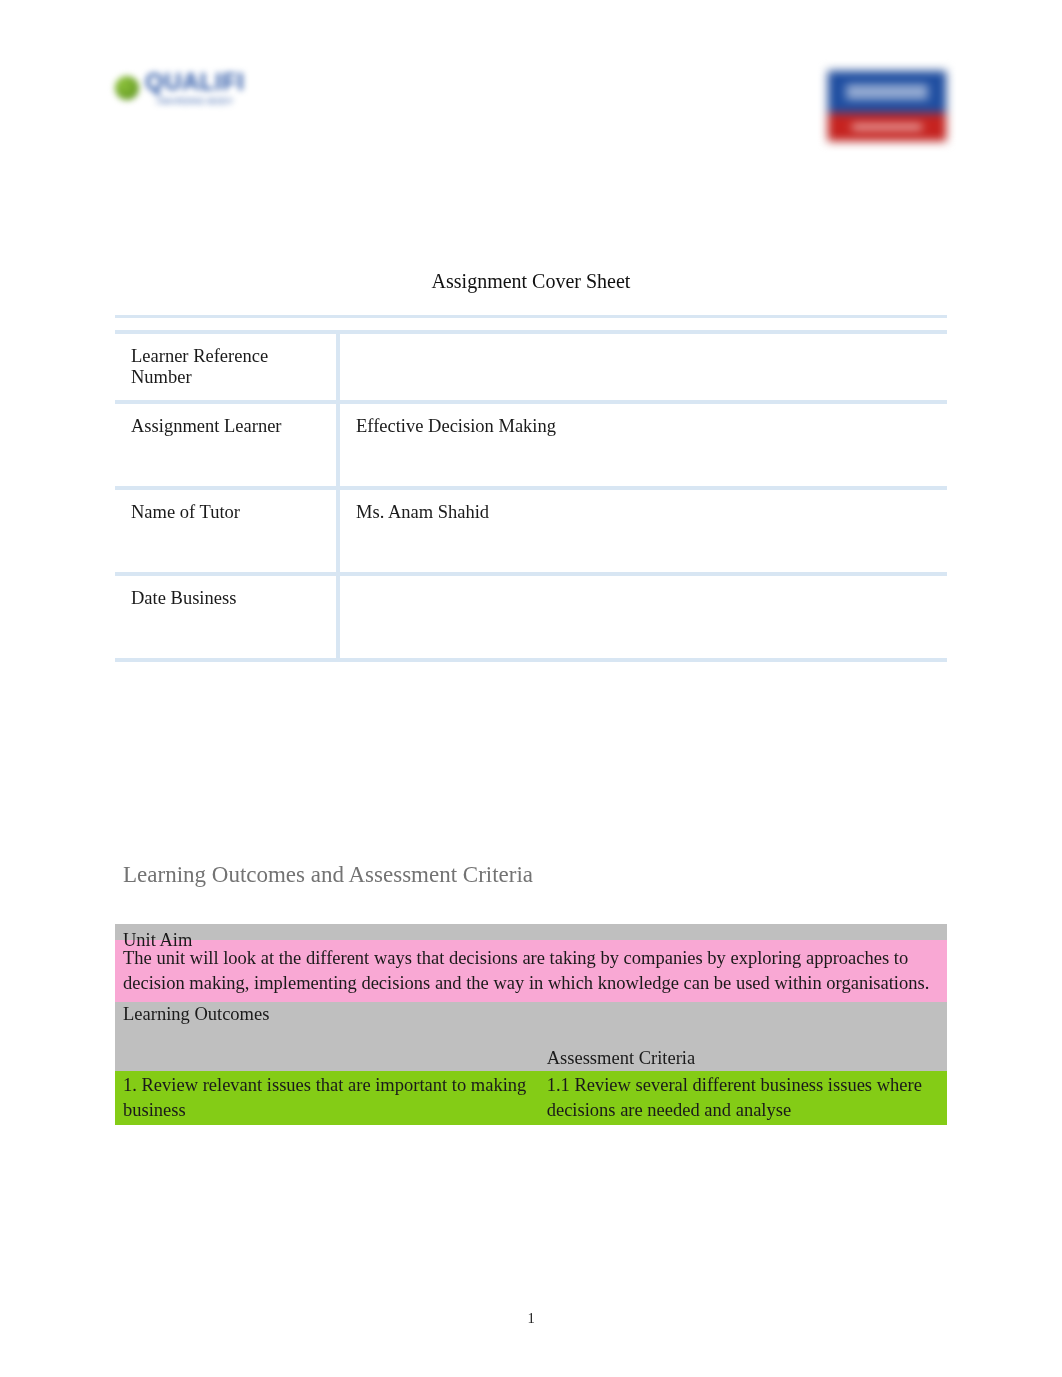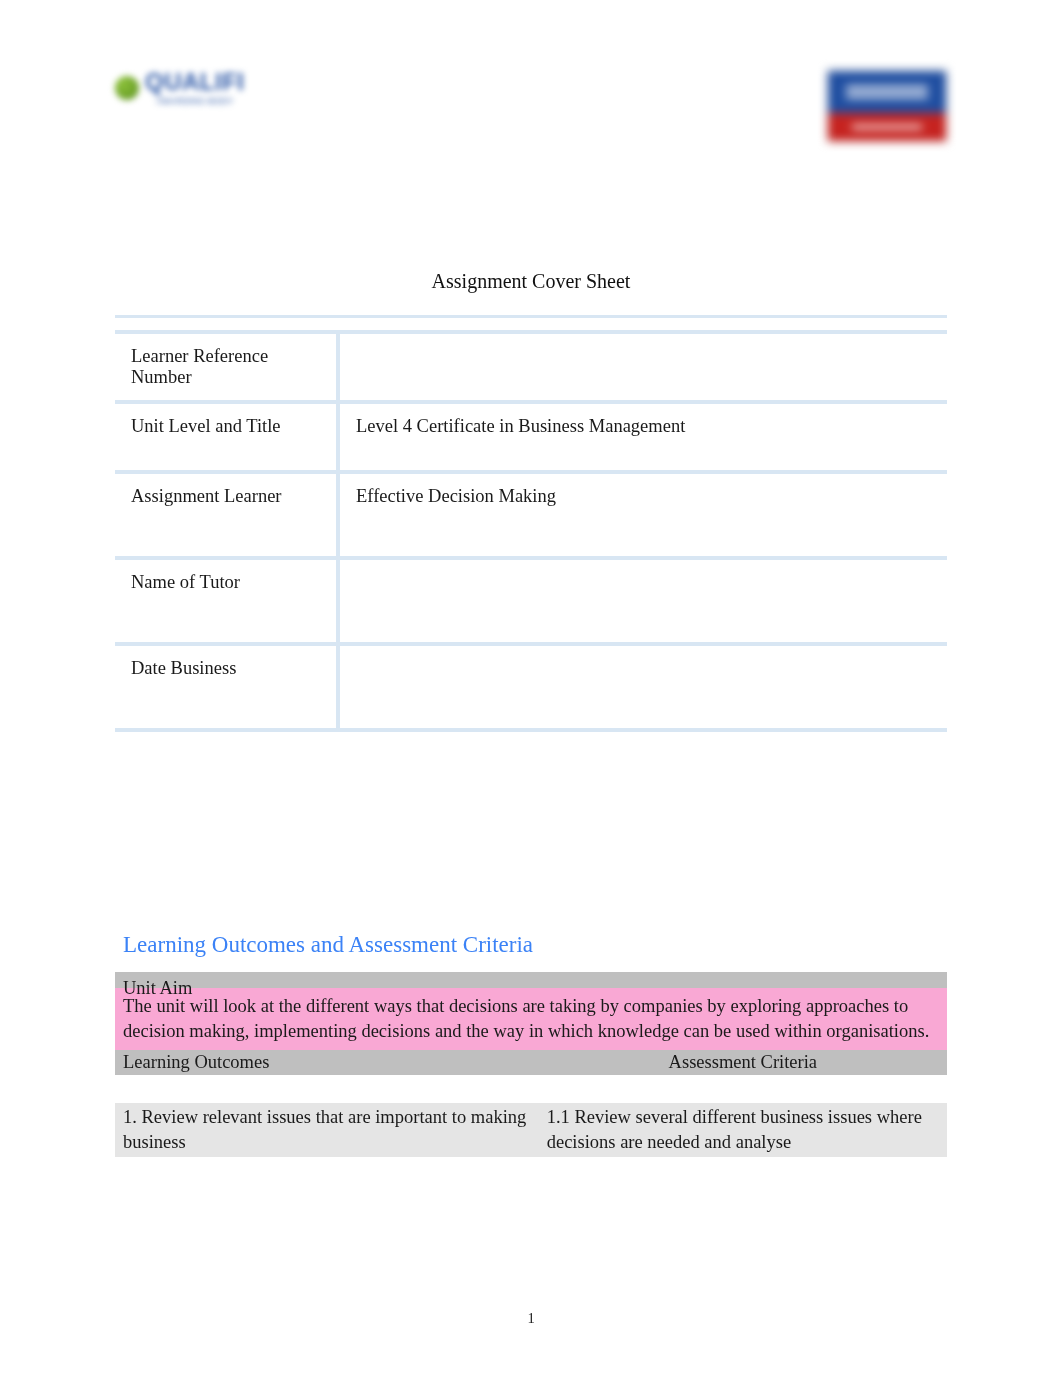--- a/index.html
+++ b/index.html
@@ -140,22 +140,22 @@
   padding: 12px 4px 12px 16px;
   min-height: 66px;
   box-sizing: border-box;
   display: flex;
   align-items: flex-start;
   font-size: 18.5px;
   color: #1a1a1a;
 }
 .lo-heading {
   font-size: 23px;
-  margin: 20px 0 14px 8px;
-  color: #3b82f6;
+  margin: 20px 0 36px 8px;
+  color: #737373;
 }
 .lo-table {
   width: 100%;
   font-size: 18.5px;
   color: #1a1a1a;
 }
 .lo-aim-hdr {
   background: #bfbfbf;
   padding: 6px 8px;
   height: 16px;
@@ -170,26 +170,26 @@
   display: flex;
   background: #bfbfbf;
 }
 .lo-ch-left {
   width: 49%;
   padding: 2px 8px;
 }
 .lo-ch-right {
   flex: 1;
   padding: 2px 8px;
-  text-align: center;
+  text-align: left;
+  margin-top: 44px;
 }
 .lo-criteria-row {
   display: flex;
-  background: #e5e5e5;
-  margin-top: 28px;
+  background: #84cc16;
 }
 .lo-cr-left {
   width: 49%;
   padding: 2px 8px;
   line-height: 1.35;
 }
 .lo-cr-right {
   flex: 1;
   padding: 2px 8px;
   line-height: 1.35;
@@ -232,32 +232,29 @@
 
   <div class="hr-line"></div>
 
   <div class="cover-rows">
 
     <div class="cover-row">
       <div class="cover-label">Learner Reference Number</div>
       <div class="cover-value"></div>
     </div>
 
-    <div class="cover-row">
-      <div class="cover-label">Unit Level and Title</div>
-      <div class="cover-value">Level 4 Certificate in Business Management</div>
-    </div>
 
     <div class="cover-row tall">
       <div class="cover-label">Assignment Learner</div>
       <div class="cover-value">Effective Decision Making</div>
     </div>
 
     <div class="cover-row tall">
       <div class="cover-label">Name of Tutor</div>
+      <div class="cover-value">Ms. Anam Shahid</div>
     </div>
 
     <div class="cover-row tall">
       <div class="cover-label">Date Business</div>
       <div class="cover-value"></div>
     </div>
 
   </div>
 
   <div class="lo-heading">Learning Outcomes and Assessment Criteria</div>

